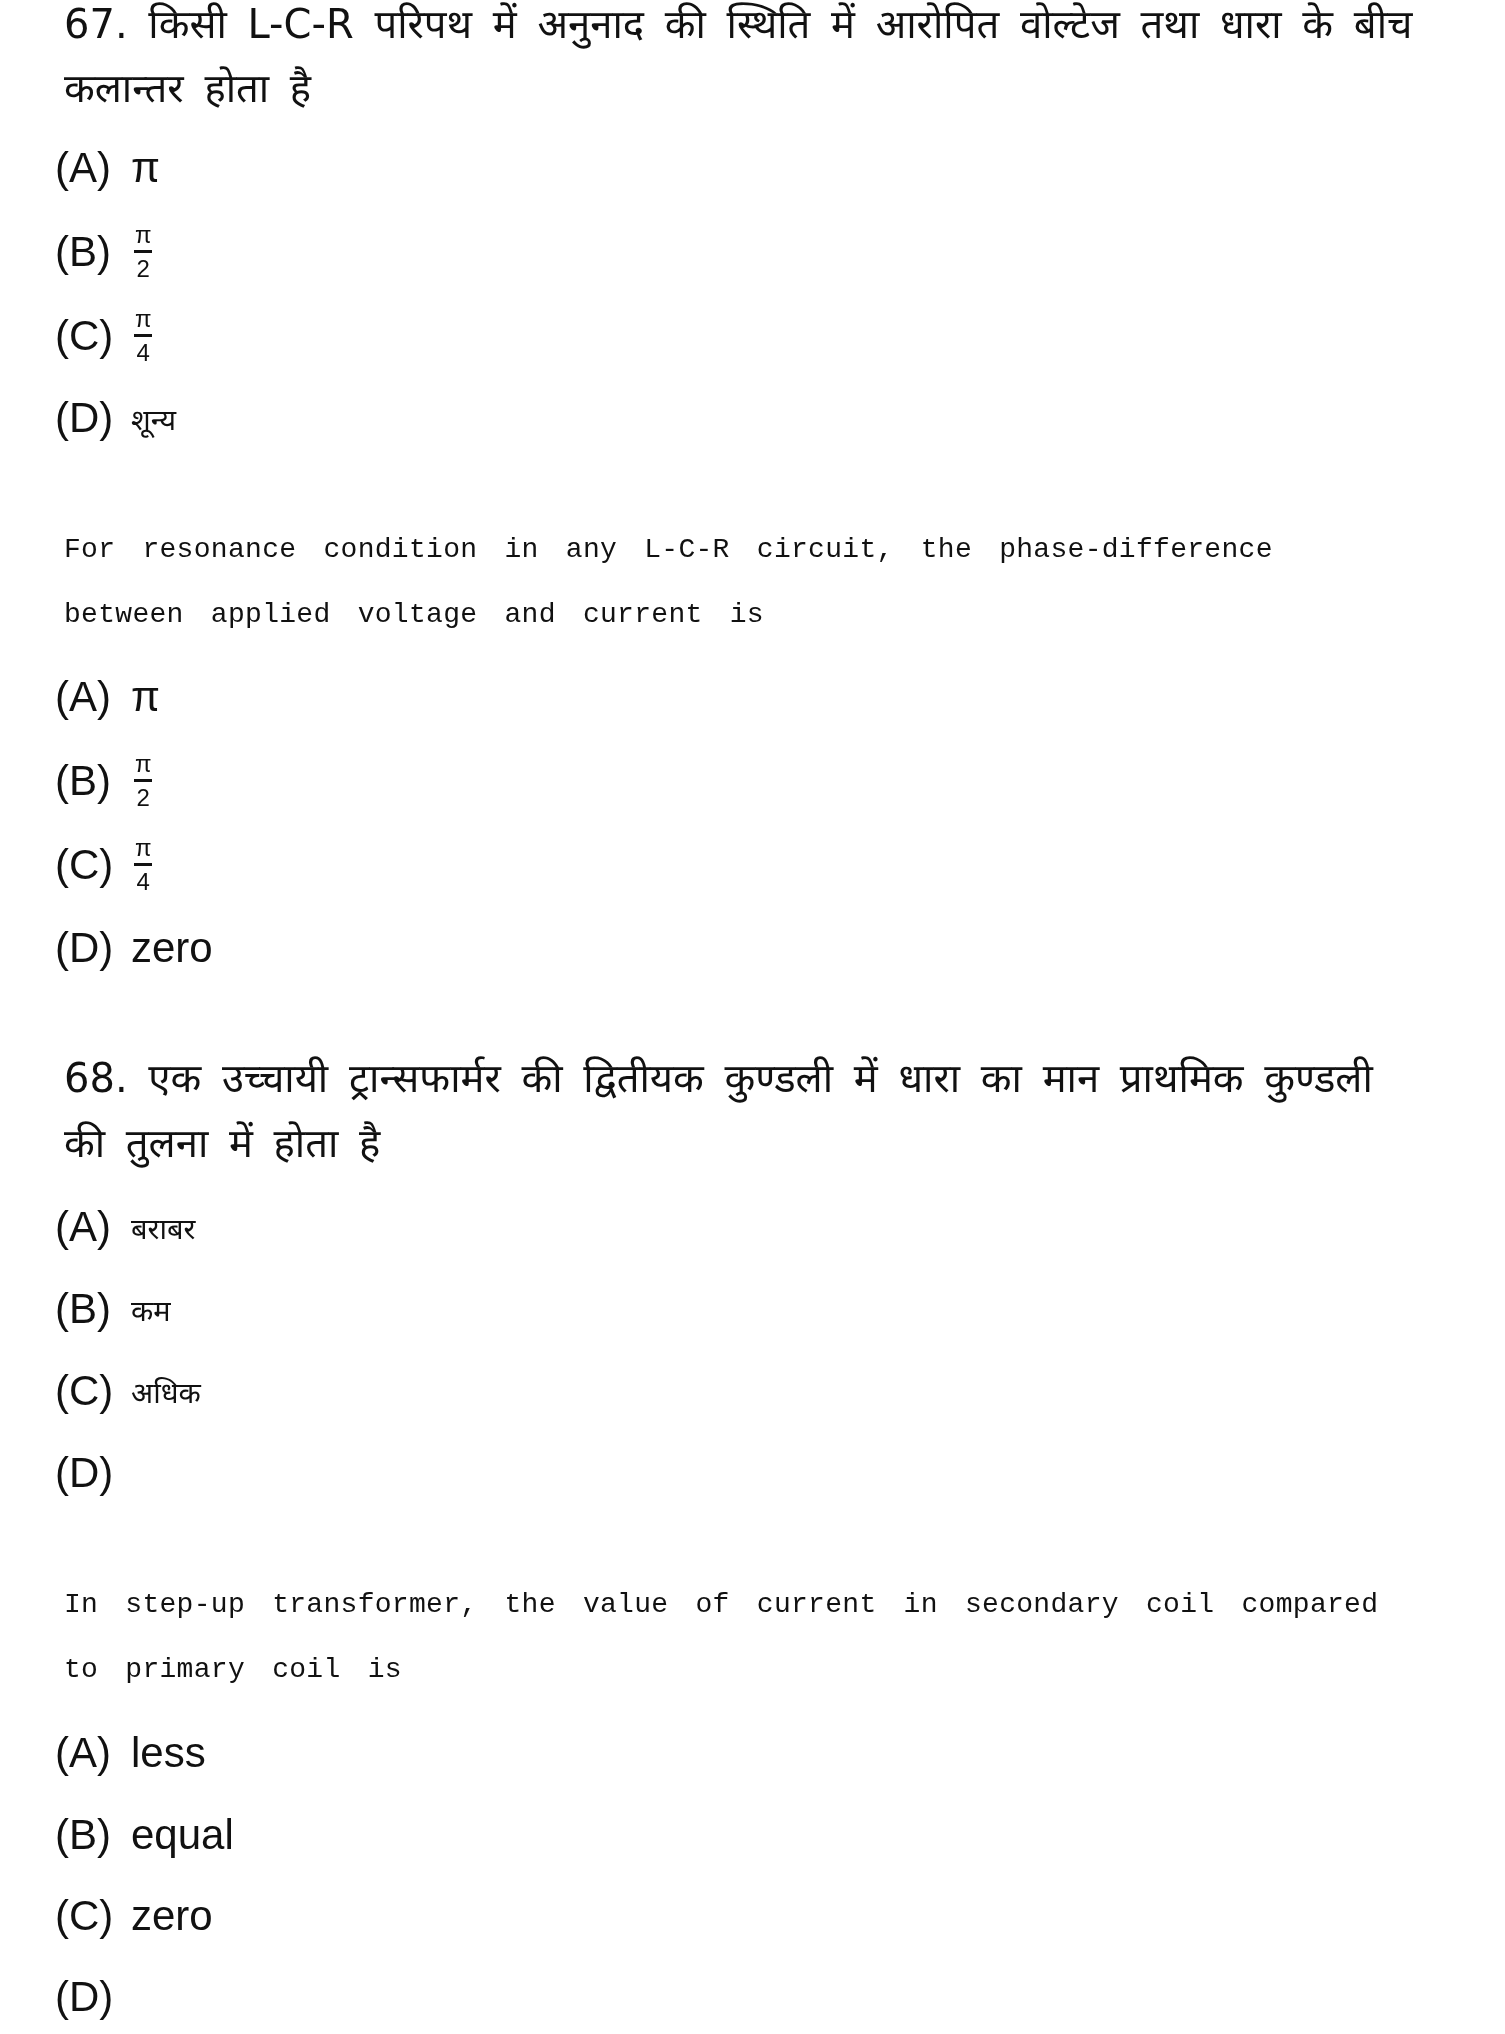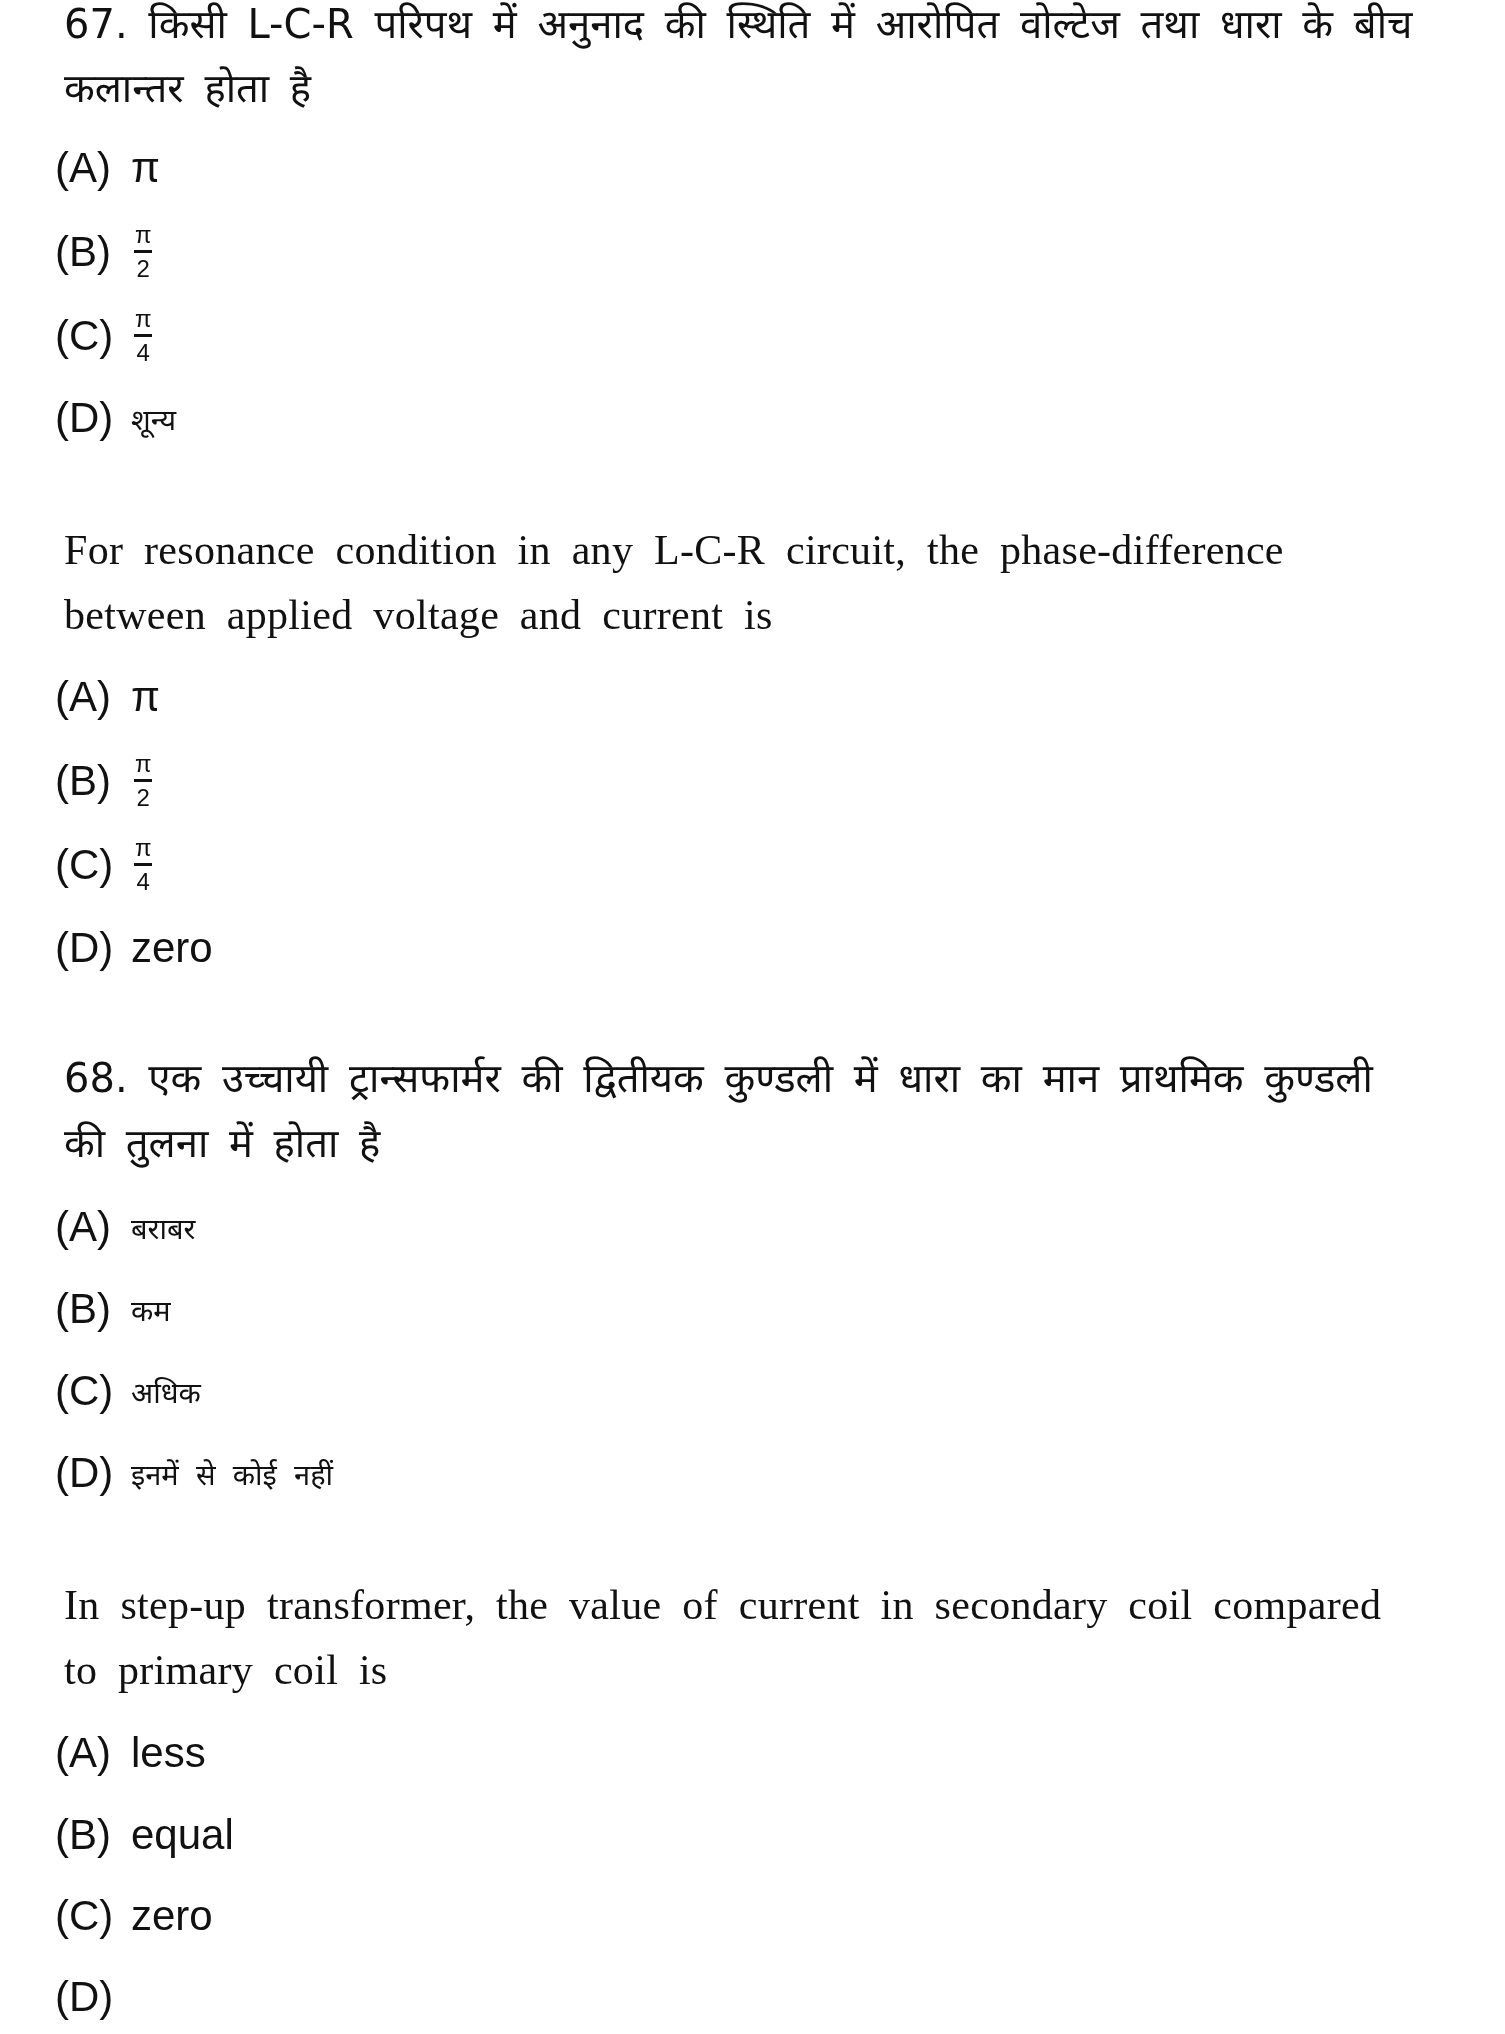--- a/index.html
+++ b/index.html
@@ -1,20 +1,20 @@
 <!DOCTYPE html>
 <html><head>
 <meta charset="utf-8">
 <style>
   html, body { margin:0; padding:0; background:#ffffff; }
   body { width:1505px; height:2034px; position:relative; overflow:hidden;
          font-family:"DejaVu Sans","Liberation Sans",sans-serif; color:#111; }
   .line { position:absolute; left:64px; font-size:40px; line-height:48px; white-space:nowrap; }
   .q-hi { word-spacing:8px; }
-  .q-en { font-family:Liberation Serif, serif; font-size:42px; word-spacing:10px; letter-spacing:0.3px;text-align:center; }
+  .q-en { font-family:Liberation Mono, monospace; font-size:28px; word-spacing:10px; letter-spacing:0.3px;text-align:center; }
   .opt { position:absolute; left:55px; height:60px; display:flex; align-items:center;
          font-family:"Liberation Sans", sans-serif; font-size:42px; }
   .opt-label { width:76px; display:inline-block; }
   .opt-text { display:inline-block; word-spacing:10px; }
   .opt-text.hi { font-family:Liberation Serif, serif; font-size:29px; }
   .frac { display:inline-flex; flex-direction:column; align-items:center; font-size:24px; line-height:24px; margin-left:2px; }
   .frac .num { padding:0 2px; }
   .frac .bar { width:18px; height:3px; background:#111; margin:3px 0 4px 0; }
   .frac .den { }
 </style>
@@ -92,21 +92,20 @@
   <div class="opt" style="top:1279px">
     <span class="opt-label">(B)</span>
     <span class="opt-text hi">कम</span>
   </div>
   <div class="opt" style="top:1361px">
     <span class="opt-label">(C)</span>
     <span class="opt-text hi">अधिक</span>
   </div>
   <div class="opt" style="top:1443px">
     <span class="opt-label">(D)</span>
-    <span class="opt-text hi">इनमें से कोई नहीं</span>
   </div>
 </div>
 
 <div>
   <div class="line q-en" style="top:1581px">In step-up transformer, the value of current in secondary coil compared</div>
   <div class="line q-en" style="top:1646px">to primary coil is</div>
 
   <div class="opt" style="top:1723px">
     <span class="opt-label">(A)</span>
     <span class="opt-text">less</span>

